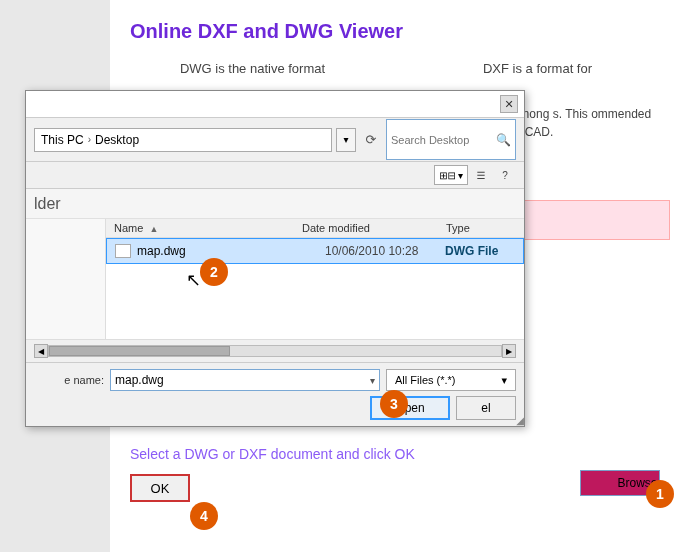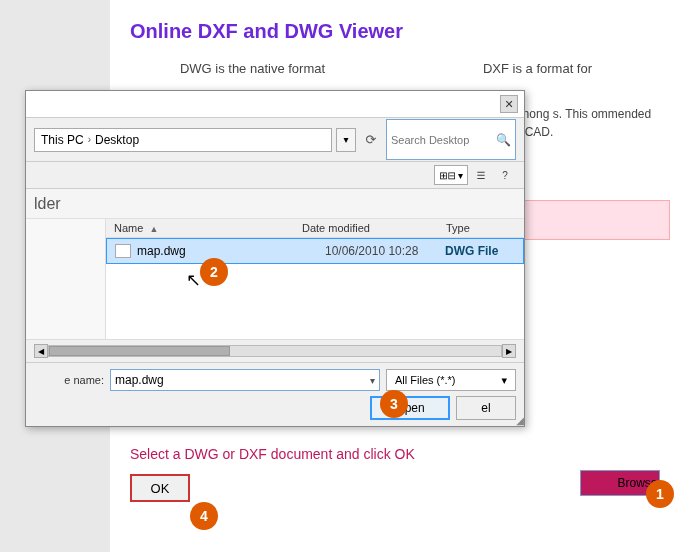--- a/index.html
+++ b/index.html
@@ -64,21 +64,21 @@
       position: absolute;
       top: 105px;
       right: 20px;
       width: 160px;
       font-size: 12px;
       color: #444;
       line-height: 1.5;
     }
 
     .select-text {
-      color: #be185d;
+      color: #8b5cf6;
       font-size: 14px;
       margin-bottom: 12px;
     }
 
     .ok-button {
       display: inline-flex;
       align-items: center;
       justify-content: center;
       width: 60px;
       height: 28px;

